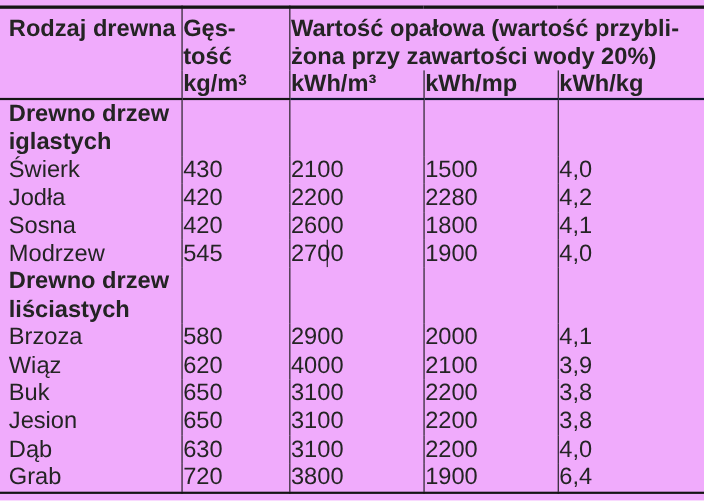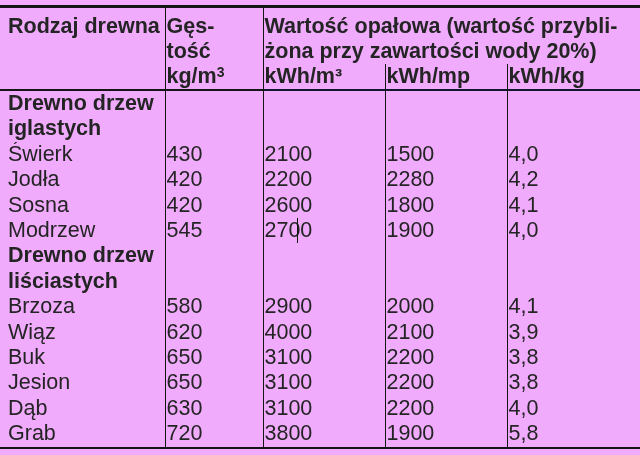--- a/index.html
+++ b/index.html
@@ -180,17 +180,17 @@
         <td class="pl vline">630</td>
         <td class="pl vline">3100</td>
         <td class="pl vline">2200</td>
         <td class="pl vline">4,0</td>
       </tr>
       <tr class="species">
         <td class="pl1">Grab</td>
         <td class="pl vline">720</td>
         <td class="pl vline">3800</td>
         <td class="pl vline">1900</td>
-        <td class="pl vline">5,8</td>
+        <td class="pl vline">6,4</td>
       </tr>
     </tbody>
   </table>
 </div>
 
 </body></html>

